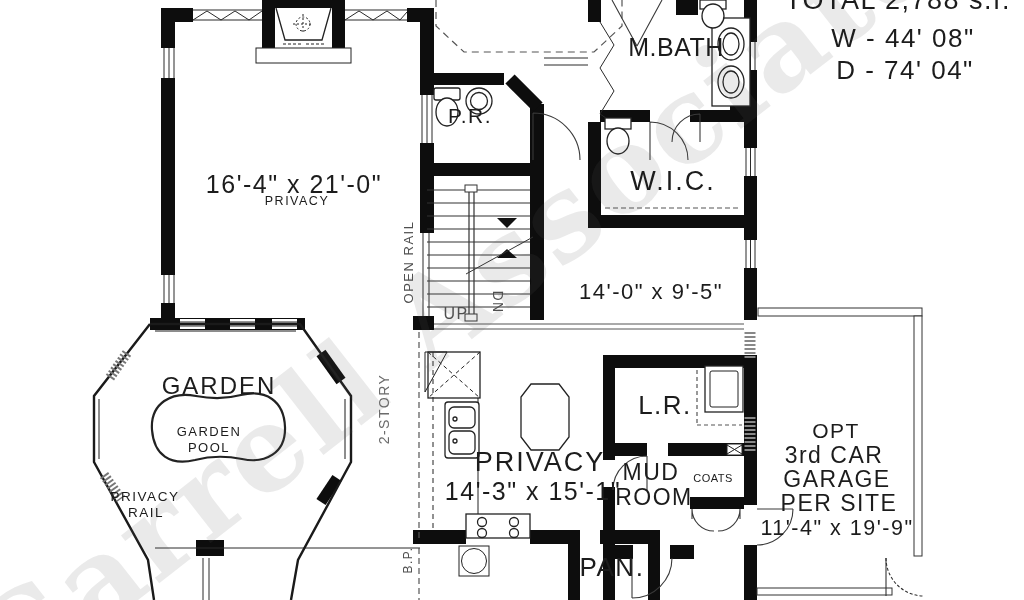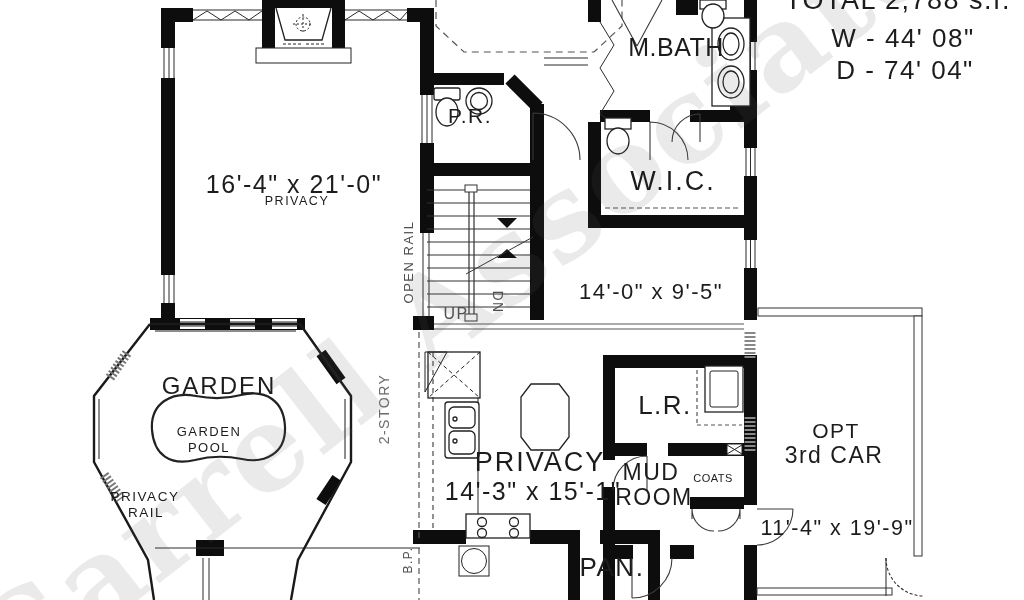--- a/index.html
+++ b/index.html
@@ -233,15 +233,17 @@
 <div class="lbl" style="left:533px;top:491px;font-size:25px">14'-3" x 15'-1"</div>
 
 <div class="lbl" style="left:665px;top:405px;font-size:26px">L.R.</div>
 <div class="lbl" style="left:651px;top:472px;font-size:23px">MUD</div>
 <div class="lbl" style="left:654px;top:497px;font-size:23px">ROOM</div>
 <div class="lbl" style="left:713px;top:478px;font-size:11px;letter-spacing:0.5px">COATS</div>
 <div class="lbl" style="left:612px;top:567px;font-size:26px">PAN.</div>
 
 <div class="lbl" style="left:836px;top:430px;font-size:21px">OPT</div>
 <div class="lbl" style="left:834px;top:455px;font-size:23px">3rd CAR</div>
+<div class="lbl" style="left:837px;top:479px;font-size:23px">GARAGE</div>
+<div class="lbl" style="left:839px;top:503px;font-size:23px">PER SITE</div>
 <div class="lbl" style="left:837px;top:529px;font-size:21.5px">11'-4" x 19'-9"</div>
 
 </div>
 
 </body></html>

